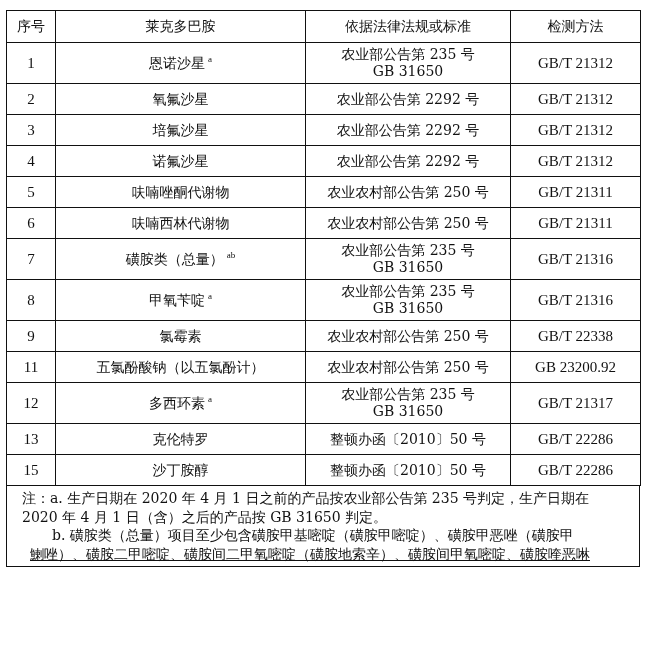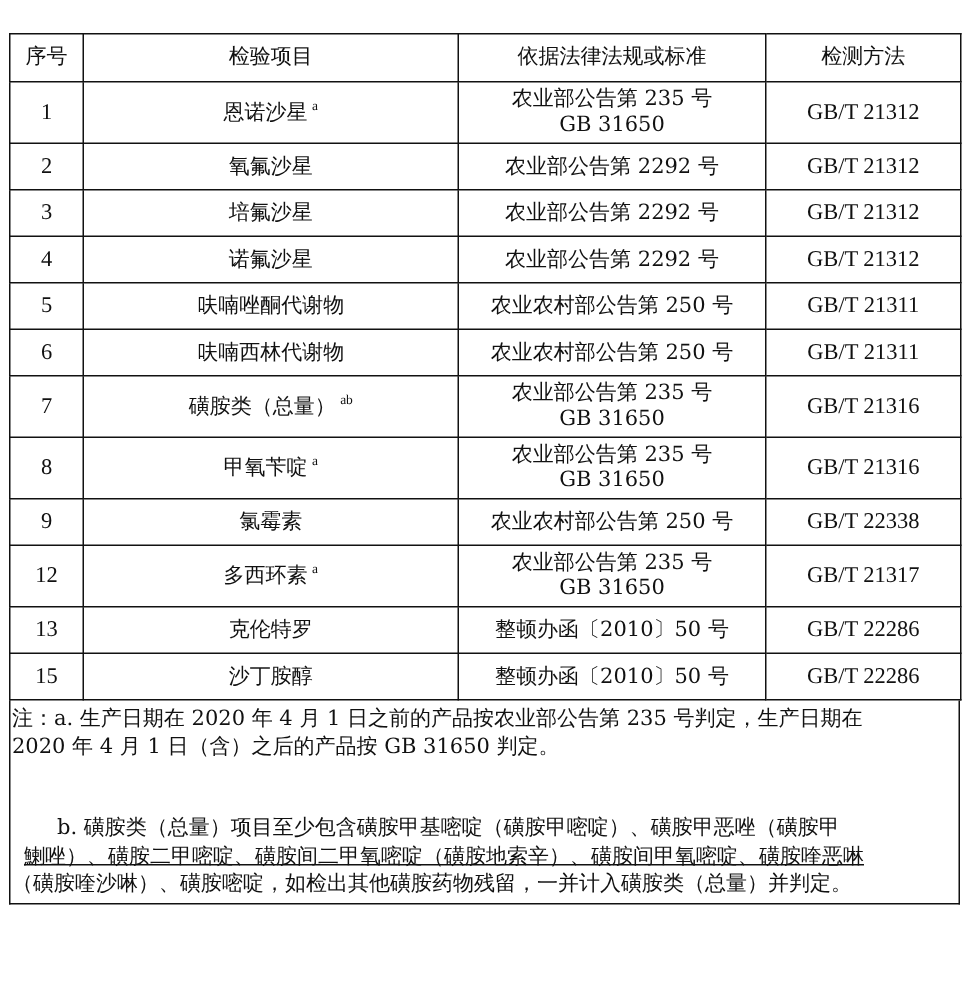--- a/index.html
+++ b/index.html
@@ -1,49 +1,49 @@
 <!DOCTYPE html>
 <html><head>
 <meta charset="utf-8">
 <style>
   html, body { margin: 0; padding: 0; background: #ffffff; }
   body { width: 648px; height: 668px; position: relative; overflow: hidden;
          font-family: "DejaVu Serif", "Liberation Serif", serif; color: #111; }
-  .doc { position: absolute; left: 6px; top: 22px; width: 634px; }
+  .doc { position: absolute; left: 6px; top: 10px; width: 634px; }
   table { border-collapse: collapse; width: 634px; table-layout: fixed; }
   td, th { border: 1.3px solid #111; text-align: center; vertical-align: middle;
            font-size: 14px; font-weight: normal; padding: 0; line-height: 17px; }
   th { height: 31px; }
   td { height: 30px; }
   tr.two td { height: 40px; }
   .num { font-family: "Liberation Serif", "DejaVu Serif", serif; font-size: 15px; }
   .latin { font-family: "Liberation Serif", "DejaVu Serif", serif; font-size: 15px; }
   sup { font-size: 9px; vertical-align: 6px; line-height: 0; margin-left: 3px;
         font-family: "Liberation Serif", serif; }
   .line { display: block; }
-  .notes { border: 1.3px solid #111; border-top: none; padding: 3px 4px 3px 1px;
+  .notes { border: 1.3px solid #111; border-top: none; padding: 3px 4px 3px 15px;
            font-size: 14px; line-height: 18.5px; text-align: left; }
-  .notes .indent { padding-left: 30px; margin-top: 36px; }
+  .notes .indent { padding-left: 30px; }
   .notes .hang { padding-left: 8px; text-decoration: underline; }
 </style>
 </head>
 <body>
 
 <div class="doc">
   <table>
     <colgroup>
       <col style="width:49px">
       <col style="width:250px">
       <col style="width:205px">
       <col style="width:130px">
     </colgroup>
     <thead>
       <tr>
         <th>序号</th>
-        <th>检验项目</th>
+        <th>莱克多巴胺</th>
         <th>依据法律法规或标准</th>
         <th>检测方法</th>
       </tr>
     </thead>
     <tbody id="rows">
         <tr class="two">
     <td class="num"><span>1</span></td>
     <td><span>恩诺沙星</span><sup>a</sup></td>
     <td>
             <span class="line">农业部公告第 235 号</span>
@@ -110,20 +110,28 @@
     <td class="latin"><span>GB/T 21316</span></td>
   </tr>
         <tr>
     <td class="num"><span>9</span></td>
     <td><span>氯霉素</span></td>
     <td>
             <span class="line">农业农村部公告第 250 号</span>
           </td>
     <td class="latin"><span>GB/T 22338</span></td>
   </tr>
+        <tr>
+    <td class="num"><span>11</span></td>
+    <td><span>五氯酚酸钠（以五氯酚计）</span></td>
+    <td>
+            <span class="line">农业农村部公告第 250 号</span>
+          </td>
+    <td class="latin"><span>GB 23200.92</span></td>
+  </tr>
         <tr class="two">
     <td class="num"><span>12</span></td>
     <td><span>多西环素</span><sup>a</sup></td>
     <td>
             <span class="line">农业部公告第 235 号</span>
             <span class="line">GB 31650</span>
           </td>
     <td class="latin"><span>GB/T 21317</span></td>
   </tr>
         <tr>
@@ -142,15 +150,14 @@
           </td>
     <td class="latin"><span>GB/T 22286</span></td>
   </tr>
       </tbody>
   </table>
   <div class="notes">
     <div>注：a. 生产日期在 2020 年 4 月 1 日之前的产品按农业部公告第 235 号判定，生产日期在</div>
     <div>2020 年 4 月 1 日（含）之后的产品按 GB 31650 判定。</div>
     <div class="indent">b. 磺胺类（总量）项目至少包含磺胺甲基嘧啶（磺胺甲嘧啶）、磺胺甲恶唑（磺胺甲</div>
     <div class="hang">鯻唑）、磺胺二甲嘧啶、磺胺间二甲氧嘧啶（磺胺地索辛）、磺胺间甲氧嘧啶、磺胺喹恶啉</div>
-    <div>（磺胺喹沙啉）、磺胺嘧啶，如检出其他磺胺药物残留，一并计入磺胺类（总量）并判定。</div>
   </div>
 </div>
 
 </body></html>

